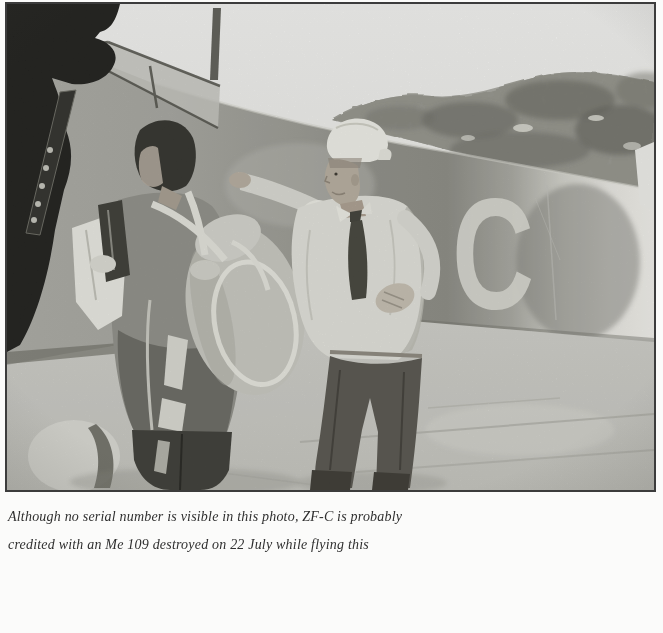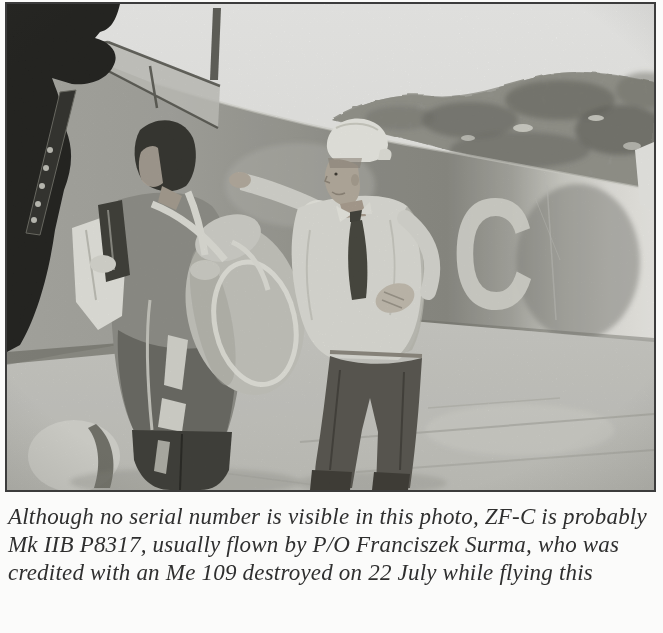--- a/index.html
+++ b/index.html
@@ -1,20 +1,20 @@
 <!DOCTYPE html>
 <html><head>
 <meta charset="utf-8">
 <style>
   html,body{margin:0;padding:0;}
   body{width:663px;height:633px;background:#fbfbfa;overflow:hidden;}
   .page{position:relative;width:663px;height:633px;background:#fbfbfa;font-family:"Liberation Serif",serif;}
   .photo-frame{position:absolute;left:5px;top:2px;width:647px;height:486px;border:2px solid #3c3c3c;background:#e8e8e6;box-sizing:content-box;}
   .photo-frame svg{display:block;}
-  .caption{position:absolute;left:8px;top:503px;width:652px;font-style:italic;font-size:23px;line-height:27.8px;color:#2f2f2f;letter-spacing:0.2px;}
+  .caption{position:absolute;left:8px;top:503px;width:652px;font-style:italic;font-size:14px;line-height:27.8px;color:#2f2f2f;letter-spacing:0.2px;}
   .caption .cap-line{white-space:nowrap;}
 </style>
 </head>
 <body>
 
 <div class="page">
 
   <div class="photo-frame">
     <svg width="647" height="486" viewBox="7 4 647 486" aria-hidden="true">
       <defs>
@@ -199,17 +199,16 @@
         <path d="M351,222 L362,220 C367,245 369,270 366,298 L352,300 C347,272 347,246 351,222 Z" fill="#42423a"></path>
       </g>
 
       <rect x="7" y="4" width="647" height="486" filter="url(#grainF)" opacity="0.13"></rect>
       <rect x="7" y="4" width="647" height="486" fill="url(#vign)"></rect>
     </svg>
   </div>
 
   <div class="caption">
     <div class="cap-line">Although no serial number is visible in this photo, ZF-C is probably</div>
-    <div class="cap-line">Mk IIB P8317, usually flown by P/O Franciszek Surma, who was</div>
     <div class="cap-line">credited with an Me 109 destroyed on 22 July while flying this</div>
   </div>
 
 </div>
 
 </body></html>

